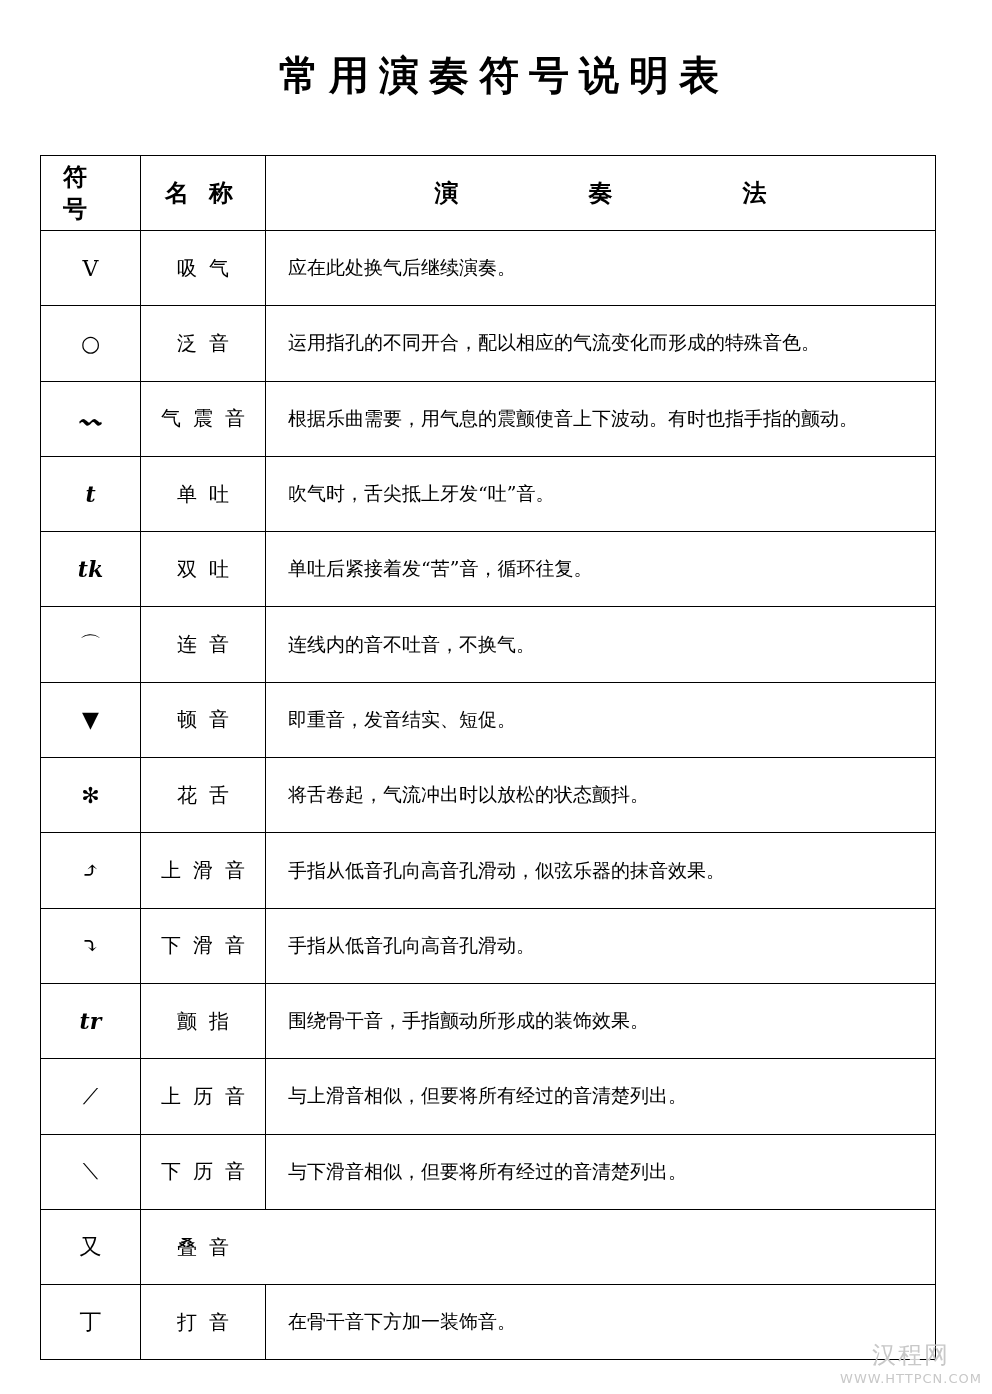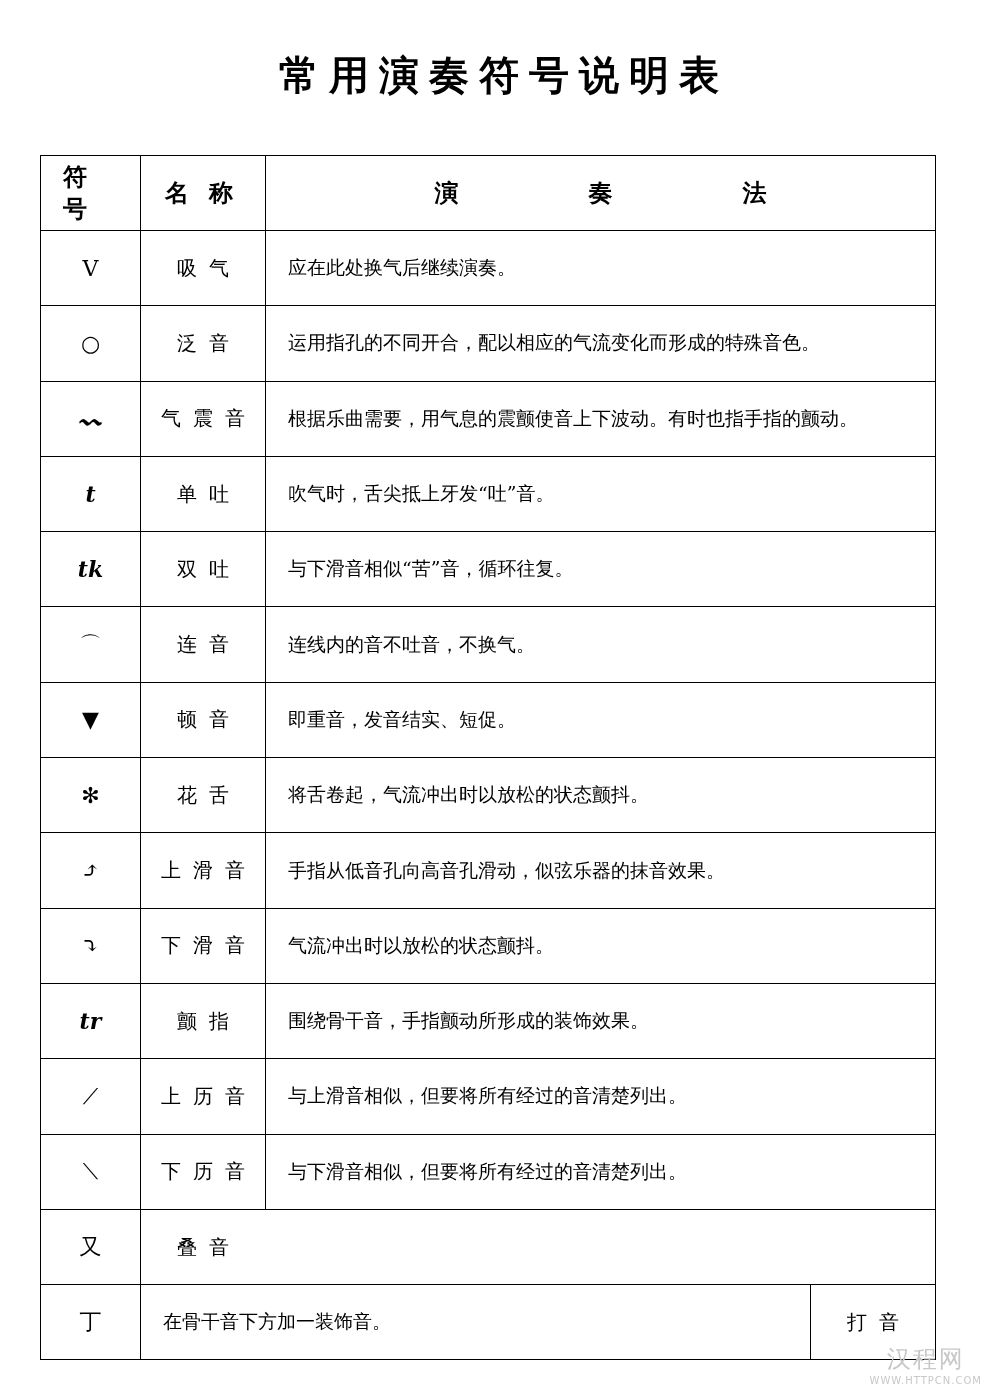--- a/index.html
+++ b/index.html
@@ -19,21 +19,21 @@
   .header .cell { font-size: 24px; font-weight: bold; font-family: "DejaVu Sans", sans-serif; }
   .header .c-sym { letter-spacing: 22px; padding-left: 22px; }
   .header .c-name { letter-spacing: 20px; }
   .header .c-desc { justify-content: center; padding-left: 0; }
   .header .c-desc span { letter-spacing: 130px; padding-left: 130px; }
   .sym { font-size: 22px; font-family: "DejaVu Serif", serif; }
   .sym.italic { font-style: italic; font-weight: bold; }
   .watermark { position: absolute; right: 10px; bottom: 8px; color: #c8c8c8; text-align: center;
                font-family: "DejaVu Sans", sans-serif; }
   .watermark .wm-main { font-size: 24px; letter-spacing: 2px; }
-  .watermark .wm-url { font-size: 10px; letter-spacing: 1px; }
+  .watermark .wm-url { font-size: 13px; letter-spacing: 1px; }
 </style>
 </head>
 <body>
 
 <div class="title">常用演奏符号说明表</div>
 
 <div class="table">
   <div class="row header">
     <div class="cell c-sym">符号</div>
     <div class="cell c-name">名称</div>
@@ -68,21 +68,21 @@
           <span class="sym italic">t</span>
         </div>
         <div class="cell c-name">单吐</div>
         <div class="cell c-desc">吹气时，舌尖抵上牙发“吐”音。</div>
       </div>
       <div class="row">
         <div class="cell c-sym">
           <span class="sym italic">tk</span>
         </div>
         <div class="cell c-name">双吐</div>
-        <div class="cell c-desc">与下滑音相似“苦”音，循环往复。</div>
+        <div class="cell c-desc">单吐后紧接着发“苦”音，循环往复。</div>
       </div>
       <div class="row">
         <div class="cell c-sym">
           <span class="sym">⌒</span>
         </div>
         <div class="cell c-name">连音</div>
         <div class="cell c-desc">连线内的音不吐音，不换气。</div>
       </div>
       <div class="row">
         <div class="cell c-sym">
@@ -103,21 +103,21 @@
           <span class="sym">⤴</span>
         </div>
         <div class="cell c-name">上滑音</div>
         <div class="cell c-desc">手指从低音孔向高音孔滑动，似弦乐器的抹音效果。</div>
       </div>
       <div class="row">
         <div class="cell c-sym">
           <span class="sym">⤵</span>
         </div>
         <div class="cell c-name">下滑音</div>
-        <div class="cell c-desc">气流冲出时以放松的状态颤抖。</div>
+        <div class="cell c-desc">手指从低音孔向高音孔滑动。</div>
       </div>
       <div class="row">
         <div class="cell c-sym">
           <span class="sym italic">tr</span>
         </div>
         <div class="cell c-name">颤指</div>
         <div class="cell c-desc">围绕骨干音，手指颤动所形成的装饰效果。</div>
       </div>
       <div class="row">
         <div class="cell c-sym">
@@ -136,22 +136,22 @@
       <div class="row">
         <div class="cell c-sym">
           <span class="sym">又</span>
         </div>
         <div class="cell c-name">叠音</div>
       </div>
       <div class="row">
         <div class="cell c-sym">
           <span class="sym">丁</span>
         </div>
+        <div class="cell c-name">打音</div>
         <div class="cell c-desc">在骨干音下方加一装饰音。</div>
-        <div class="cell c-name">打音</div>
       </div>
     </div>
 </div>
 
 <div class="watermark">
   <div class="wm-main">汉程网</div>
   <div class="wm-url">WWW.HTTPCN.COM</div>
 </div>
 
 </body></html>

